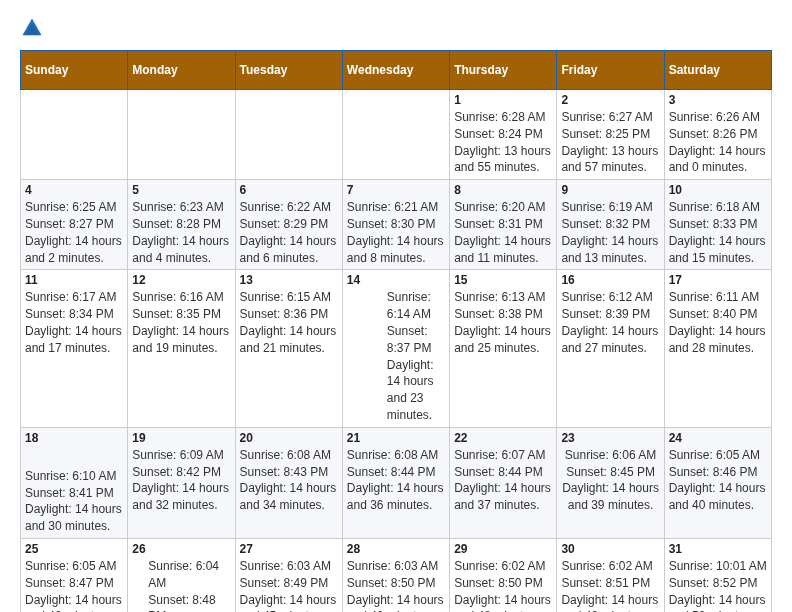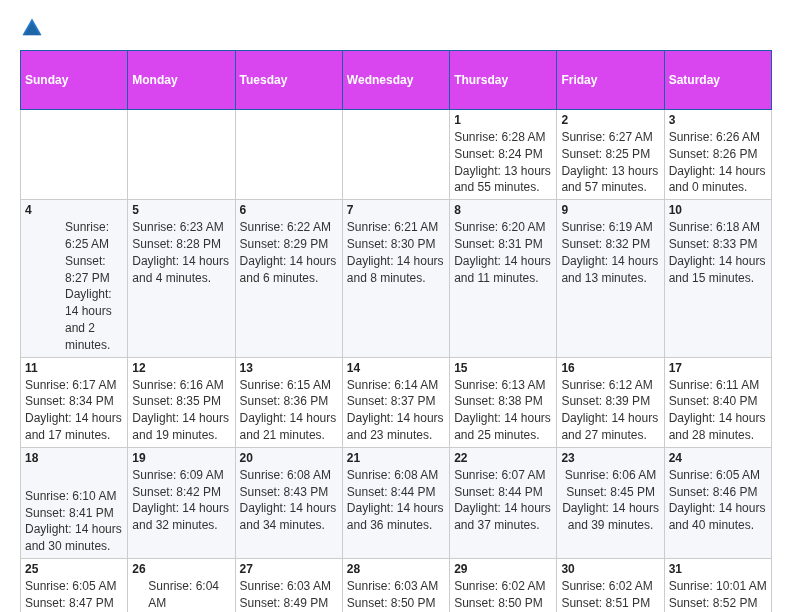--- a/index.html
+++ b/index.html
@@ -50,25 +50,25 @@
     .subtitle {
       font-size: 14px;
       color: #333;
     }
     .calendar {
       width: 100%;
       border-collapse: collapse;
       font-size: 10px;
     }
     .calendar thead tr th {
-      background: #d946ef;
+      background: #a16207;
       color: #fff;
       font-size: 12px;
       font-weight: bold;
-      padding: 22px 4px;
+      padding: 12px 4px;
       text-align: left;
       border: 1px solid #1a60a8;
     }
     .calendar tbody tr td {
       border: 1px solid #ccc;
       vertical-align: top;
       padding: 3px 4px;
       height: 85px;
       width: calc(100% / 7);
       background: #fff;
@@ -148,21 +148,21 @@
             <div class="day-num">3</div>
             <div class="day-info" style="white-space: pre-line;">Sunrise: 6:26 AM
 Sunset: 8:26 PM
 Daylight: 14 hours
 and 0 minutes.</div>
           </td>
         </tr>
         <tr>
           <td>
             <div class="day-num">4</div>
-            <div class="day-info" style="white-space: pre-line; margin-left: 40px;">Sunrise: 6:25 AM
+            <div class="day-info" style="white-space: pre-line;">Sunrise: 6:25 AM
 Sunset: 8:27 PM
 Daylight: 14 hours
 and 2 minutes.</div>
           </td>
           <td>
             <div class="day-num">5</div>
             <div class="day-info" style="white-space: pre-line;">Sunrise: 6:23 AM
 Sunset: 8:28 PM
 Daylight: 14 hours
 and 4 minutes.</div>
@@ -220,21 +220,21 @@
           </td>
           <td>
             <div class="day-num">13</div>
             <div class="day-info" style="white-space: pre-line;">Sunrise: 6:15 AM
 Sunset: 8:36 PM
 Daylight: 14 hours
 and 21 minutes.</div>
           </td>
           <td>
             <div class="day-num">14</div>
-            <div class="day-info" style="white-space: pre-line;">Sunrise: 6:14 AM
+            <div class="day-info" style="white-space: pre-line; margin-left: 40px;">Sunrise: 6:14 AM
 Sunset: 8:37 PM
 Daylight: 14 hours
 and 23 minutes.</div>
           </td>
           <td>
             <div class="day-num">15</div>
             <div class="day-info" style="white-space: pre-line;">Sunrise: 6:13 AM
 Sunset: 8:38 PM
 Daylight: 14 hours
 and 25 minutes.</div>

